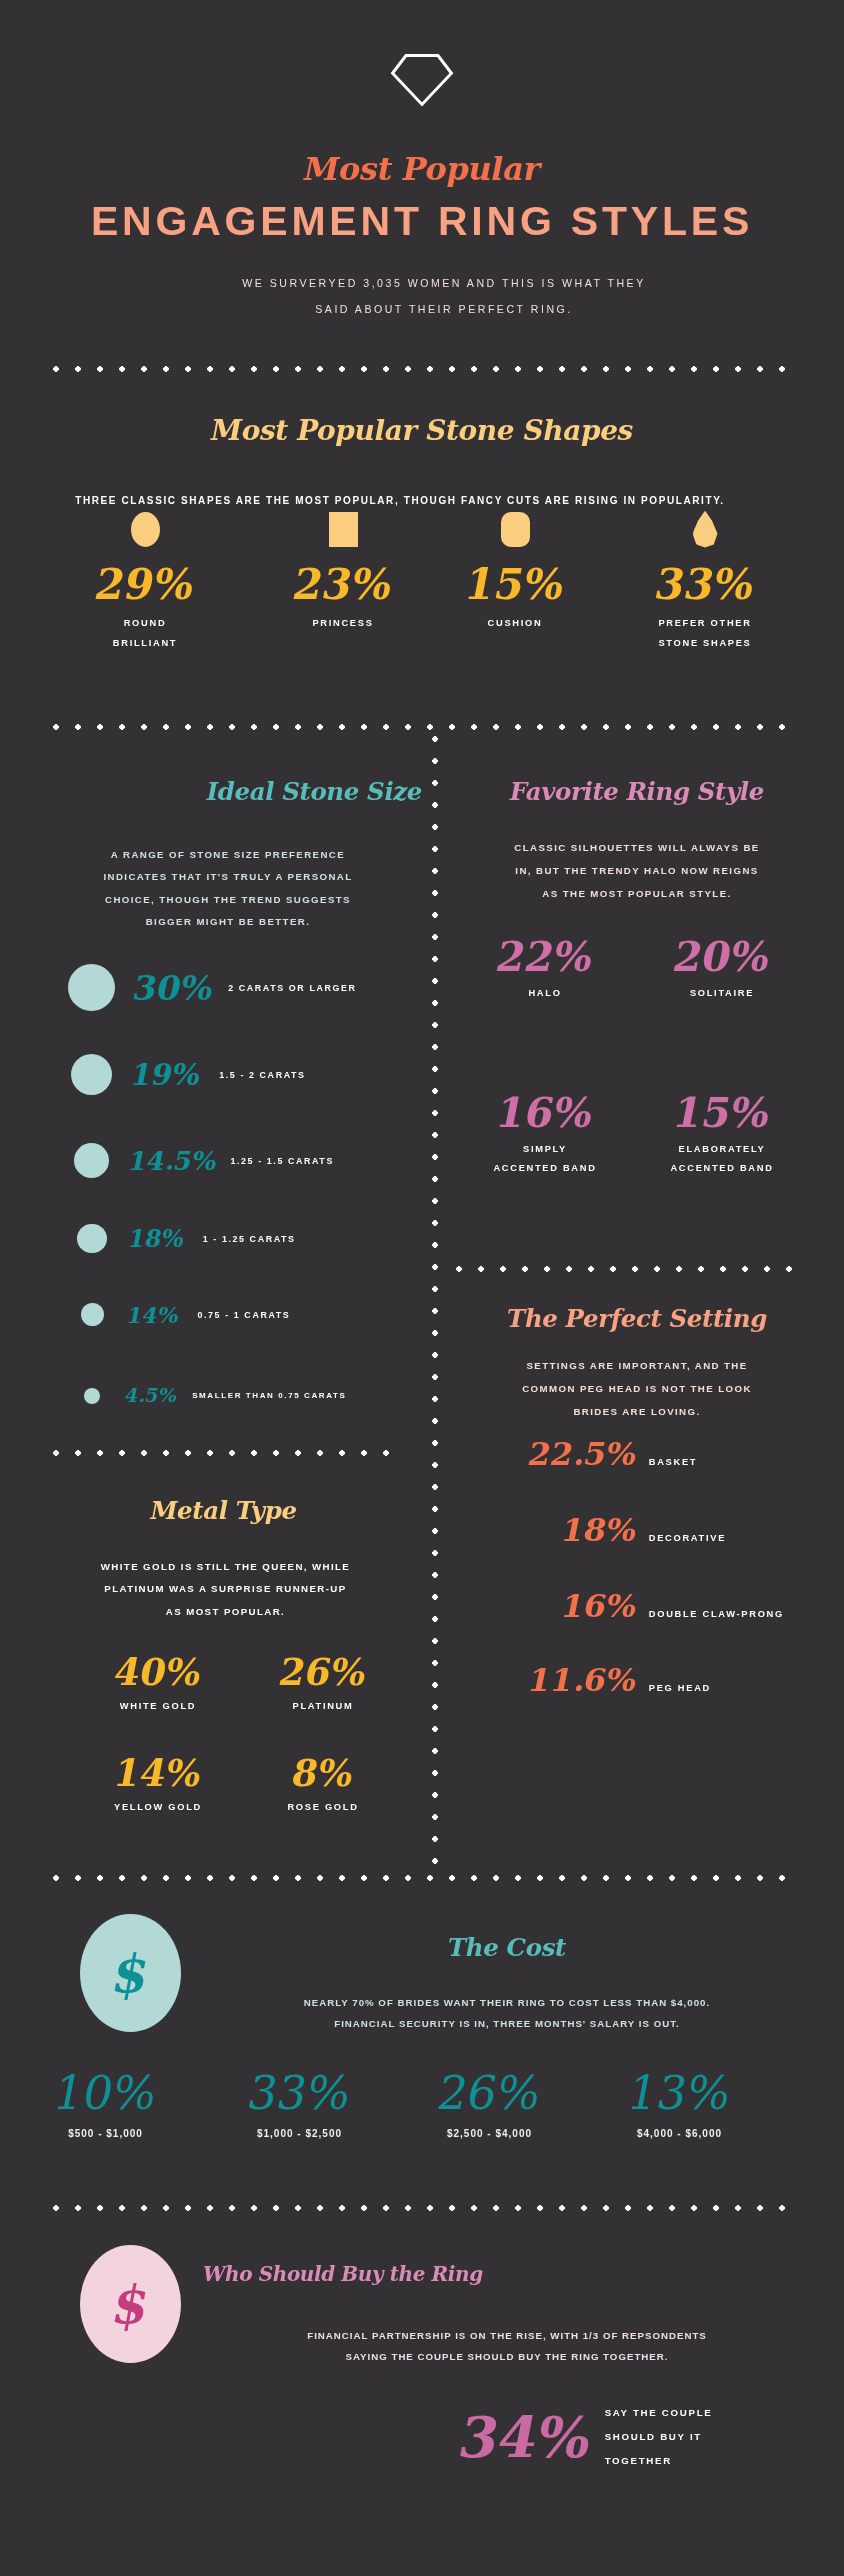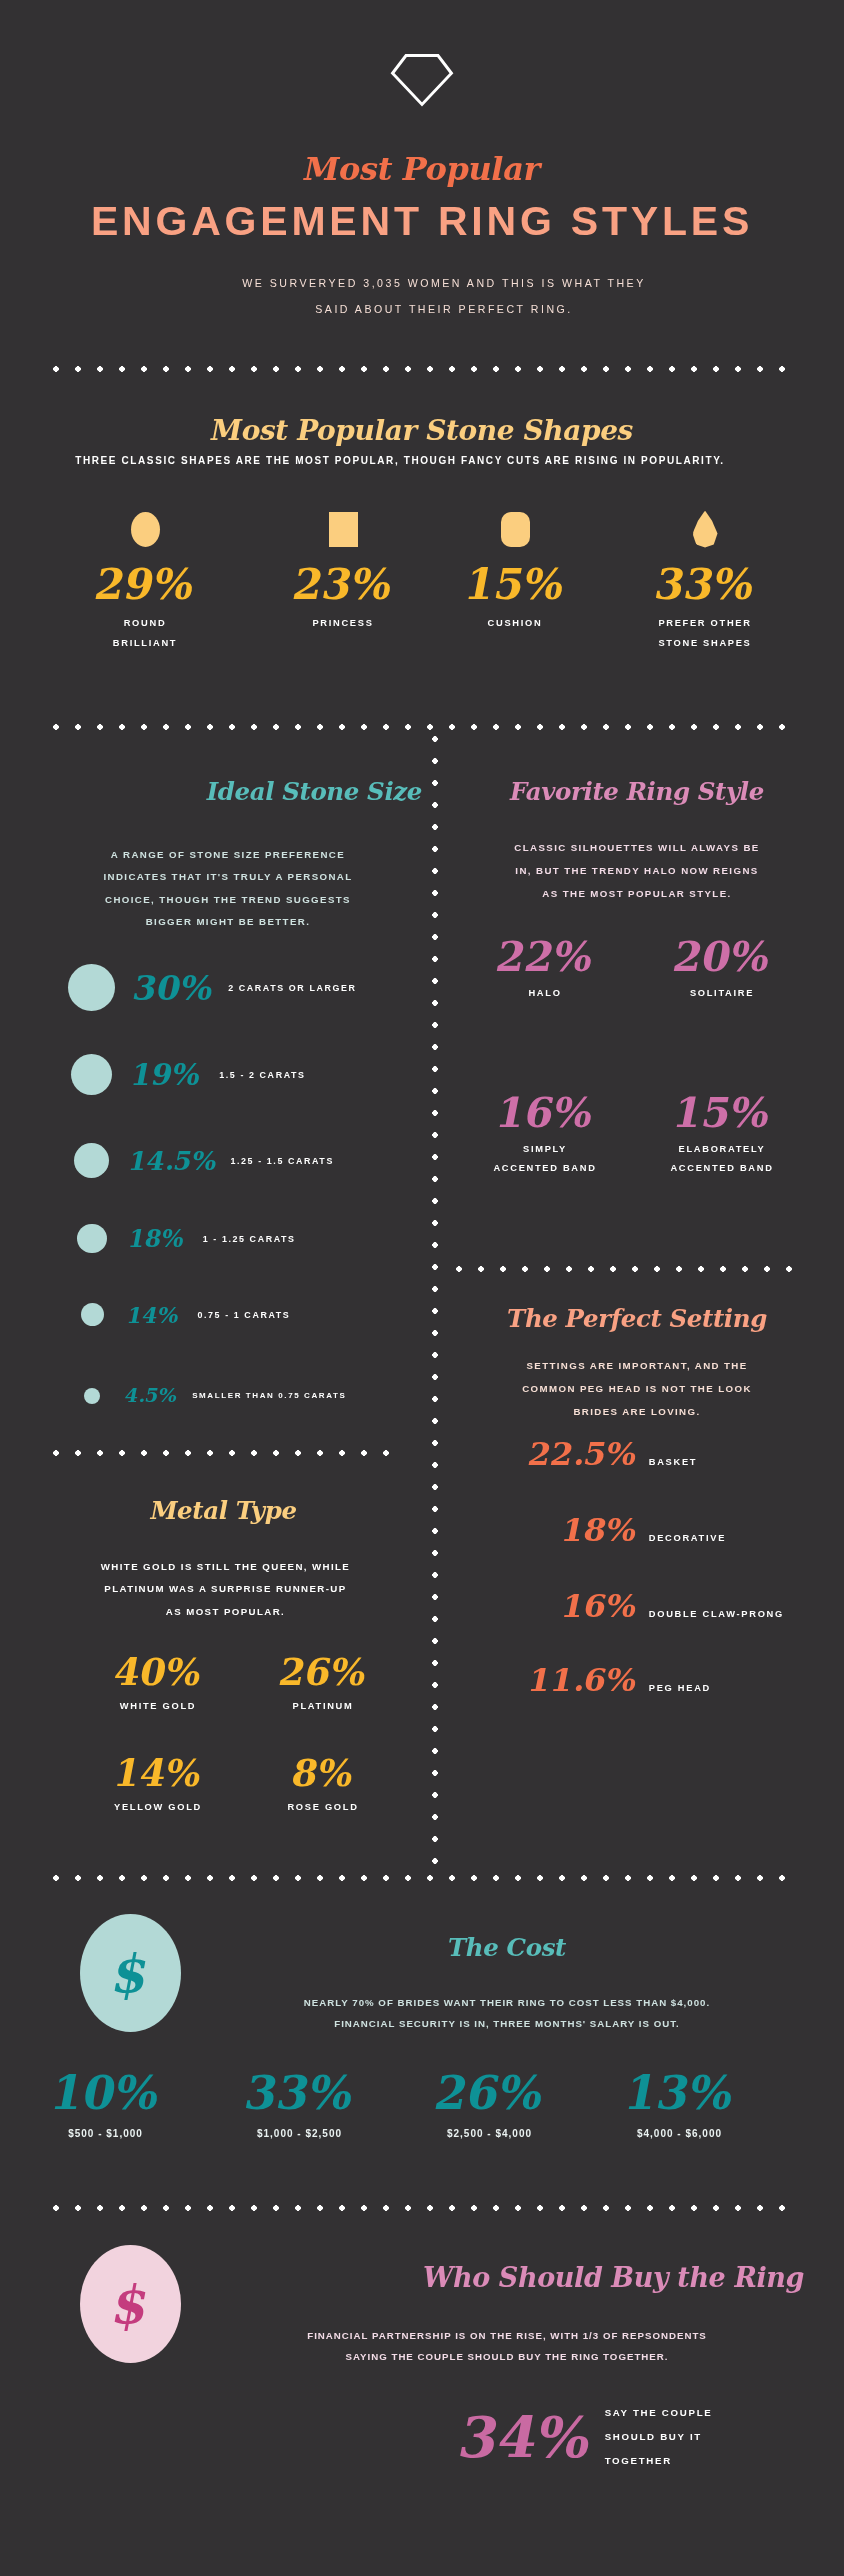--- a/index.html
+++ b/index.html
@@ -95,21 +95,21 @@
              color:#F2704A; font-size:32px; text-align:right; }
   .set-lbl { font-size:9.3px; letter-spacing:1.7px; text-transform:uppercase;
              font-weight:700; color:#ffffff; margin-left:11.8px; }
 
   
   .coin { position:absolute; border-radius:50%; display:flex;
           align-items:center; justify-content:center; }
   .coin span { font-family:"DejaVu Serif", serif; font-style:italic; font-weight:700; }
 
   .cost-col { position:absolute; width:169px; text-align:center; }
-  .cost-pct { font-family:"DejaVu Serif", serif; font-style:italic; font-weight:700;
+  .cost-pct { font-family:"DejaVu Serif", serif; font-style:italic; font-weight:400;
               font-size:46px; color:#0E9196; }
   .cost-lbl { font-size:10px; letter-spacing:1px; font-weight:700;
               color:#EAF2F1; margin-top:8.4px; }
 
   .buy-block { position:absolute; display:flex; align-items:center; }
   .buy-pct { font-family:"DejaVu Serif", serif; font-style:italic; font-weight:700;
              font-size:56px; color:#C96AA2; }
   .buy-lbl { font-size:9.7px; letter-spacing:1.7px; text-transform:uppercase;
              font-weight:700; line-height:2.45; color:#ffffff; margin-left:13.5px; }
 </style>
@@ -127,21 +127,21 @@
   <div class="kicker script center">Most Popular</div>
   <div class="main-title center">Engagement Ring Styles</div>
   <div class="subhead center">
     <div>We surveryed  3,035 women and this is what they</div>
     <div>said about their perfect ring.</div>
   </div>
 
   <div class="dots-h" style="left:53px; top:366px; width:744px;"></div>
 
   <div class="sec-title script t-gold" style="top:414px; font-size:28px;">Most Popular Stone Shapes</div>
-  <div class="sec-desc" style="top:450px; left:0; width:800px; color:#ffffff;">Three classic shapes are the most popular, though fancy cuts are rising in popularity.</div>
+  <div class="sec-desc" style="top:490px; left:0; width:800px; color:#ffffff;">Three classic shapes are the most popular, though fancy cuts are rising in popularity.</div>
 
   <div class="shape-col" style="left:69px;">
     <div class="shape-ico">
         <div class="sh-round"></div>
       </div>
     <div class="shape-pct">29%</div>
     <div class="shape-lbl">
       <div>Round</div>
       <div>Brilliant</div>
     </div>
@@ -340,21 +340,21 @@
     <div class="cost-pct">13%</div>
     <div class="cost-lbl">$4,000 - $6,000</div>
   </div>
 
   <div class="dots-h" style="left:53px; top:2205px; width:744px;"></div>
 
   <div class="coin" style="left:80px; top:2245px; width:101px; height:118px; background:#F2D3DE;">
     <span style="font-size:52px; color:#C43C7E;">$</span>
   </div>
 
-  <div class="script t-pink" style="position:absolute; top:2262px; left:196px; width:608px; text-align:right; font-size:27px;">Who Should Buy the Ring</div>
+  <div class="script t-pink" style="position:absolute; top:2262px; left:203px; width:608px; text-align:left; font-size:20px;">Who Should Buy the Ring</div>
   <div class="sec-desc" style="top:2325px; left:203px; width:608px; color:#F3DCE7; font-size:9.7px; letter-spacing:1px; line-height:2.2;">
     <div>Financial partnership is on the rise, with 1/3 of repsondents</div>
     <div>saying the couple should buy the ring together.</div>
   </div>
 
 
   <div class="buy-block" style="left:460px; top:2401px;">
     <div class="buy-pct">34%</div>
     <div class="buy-lbl">
       <div>Say the couple</div>

